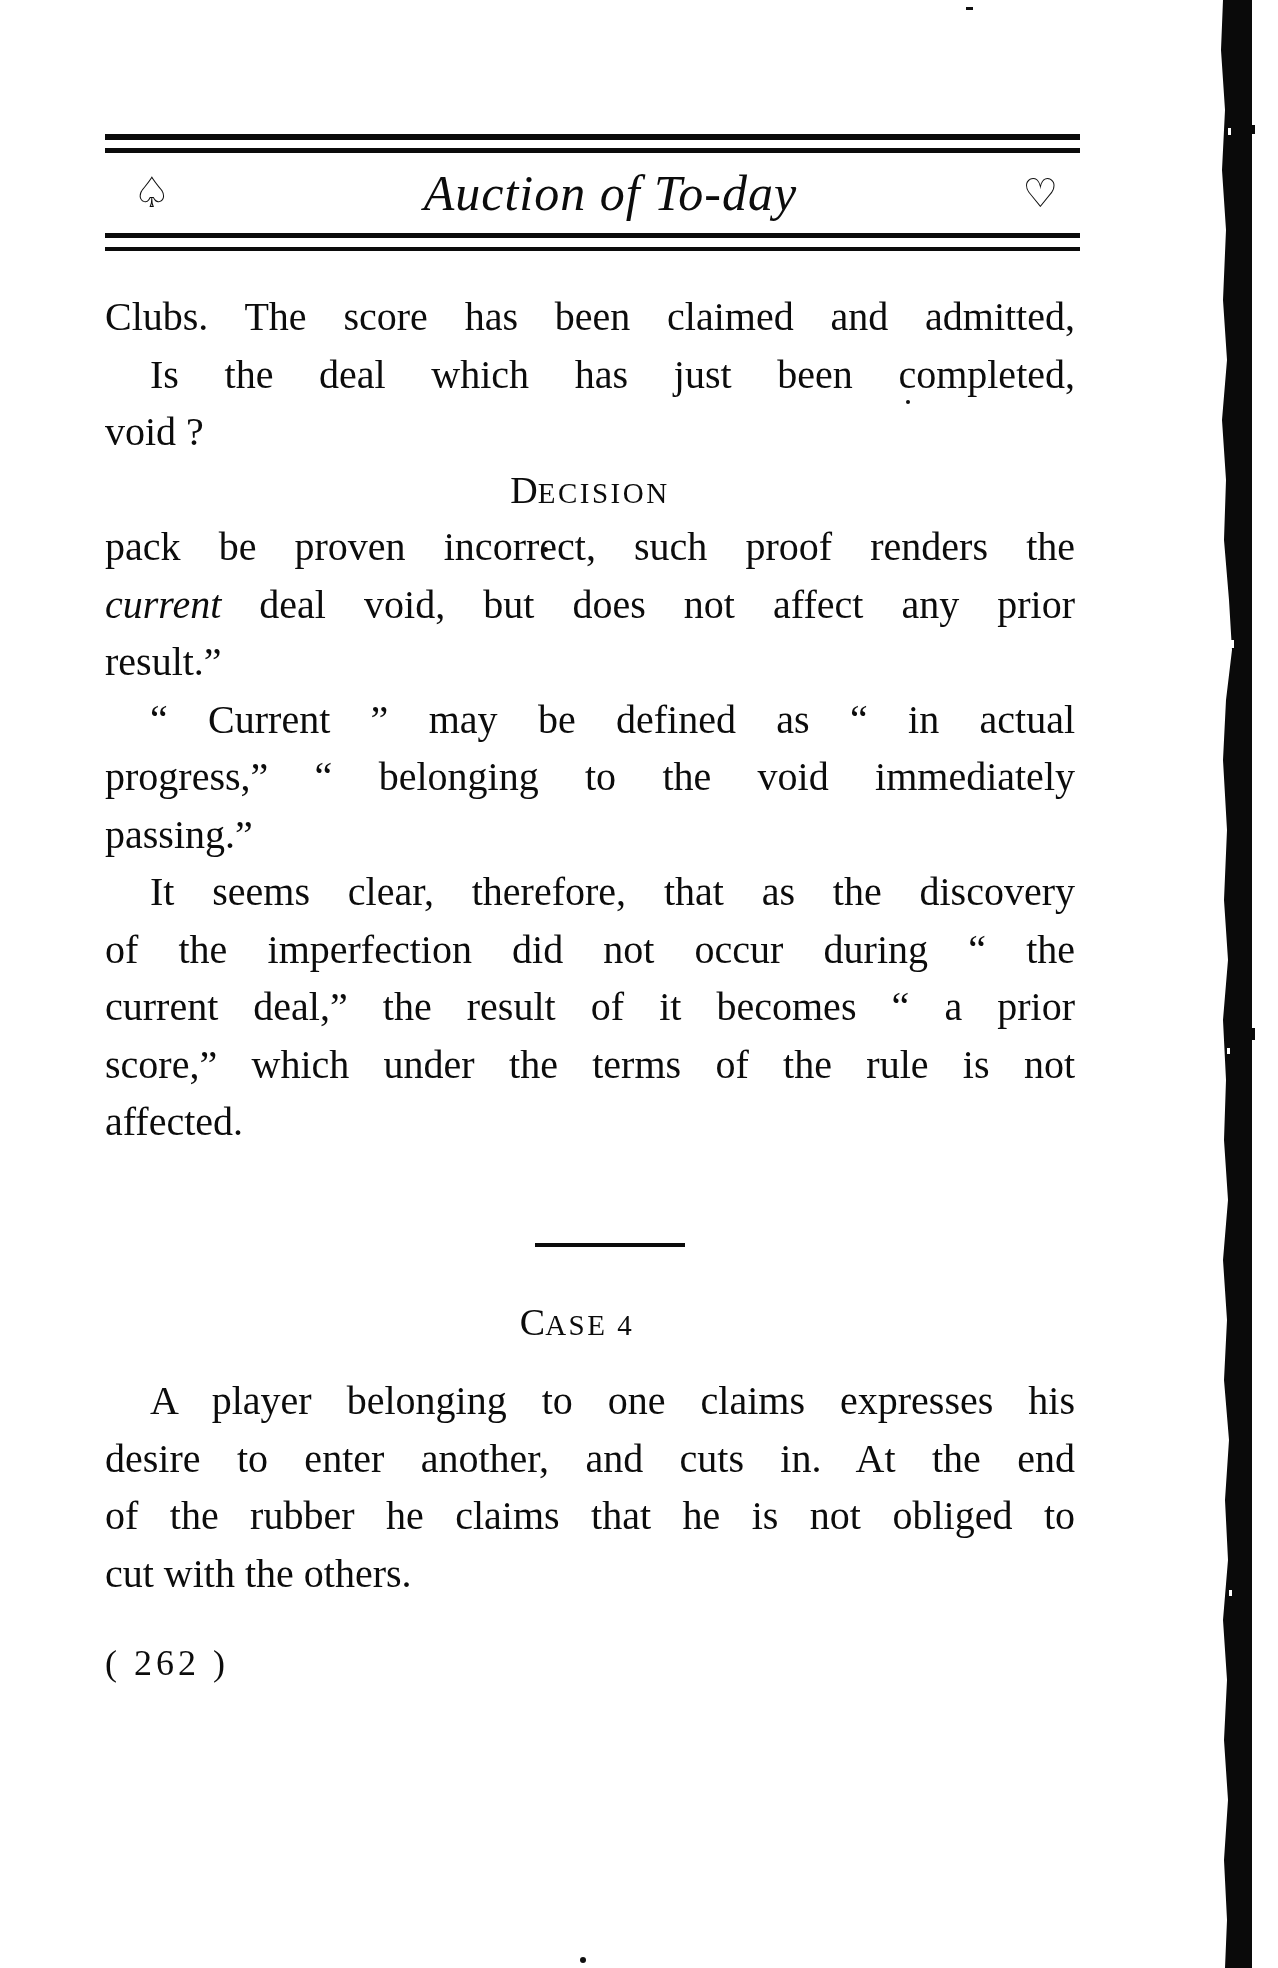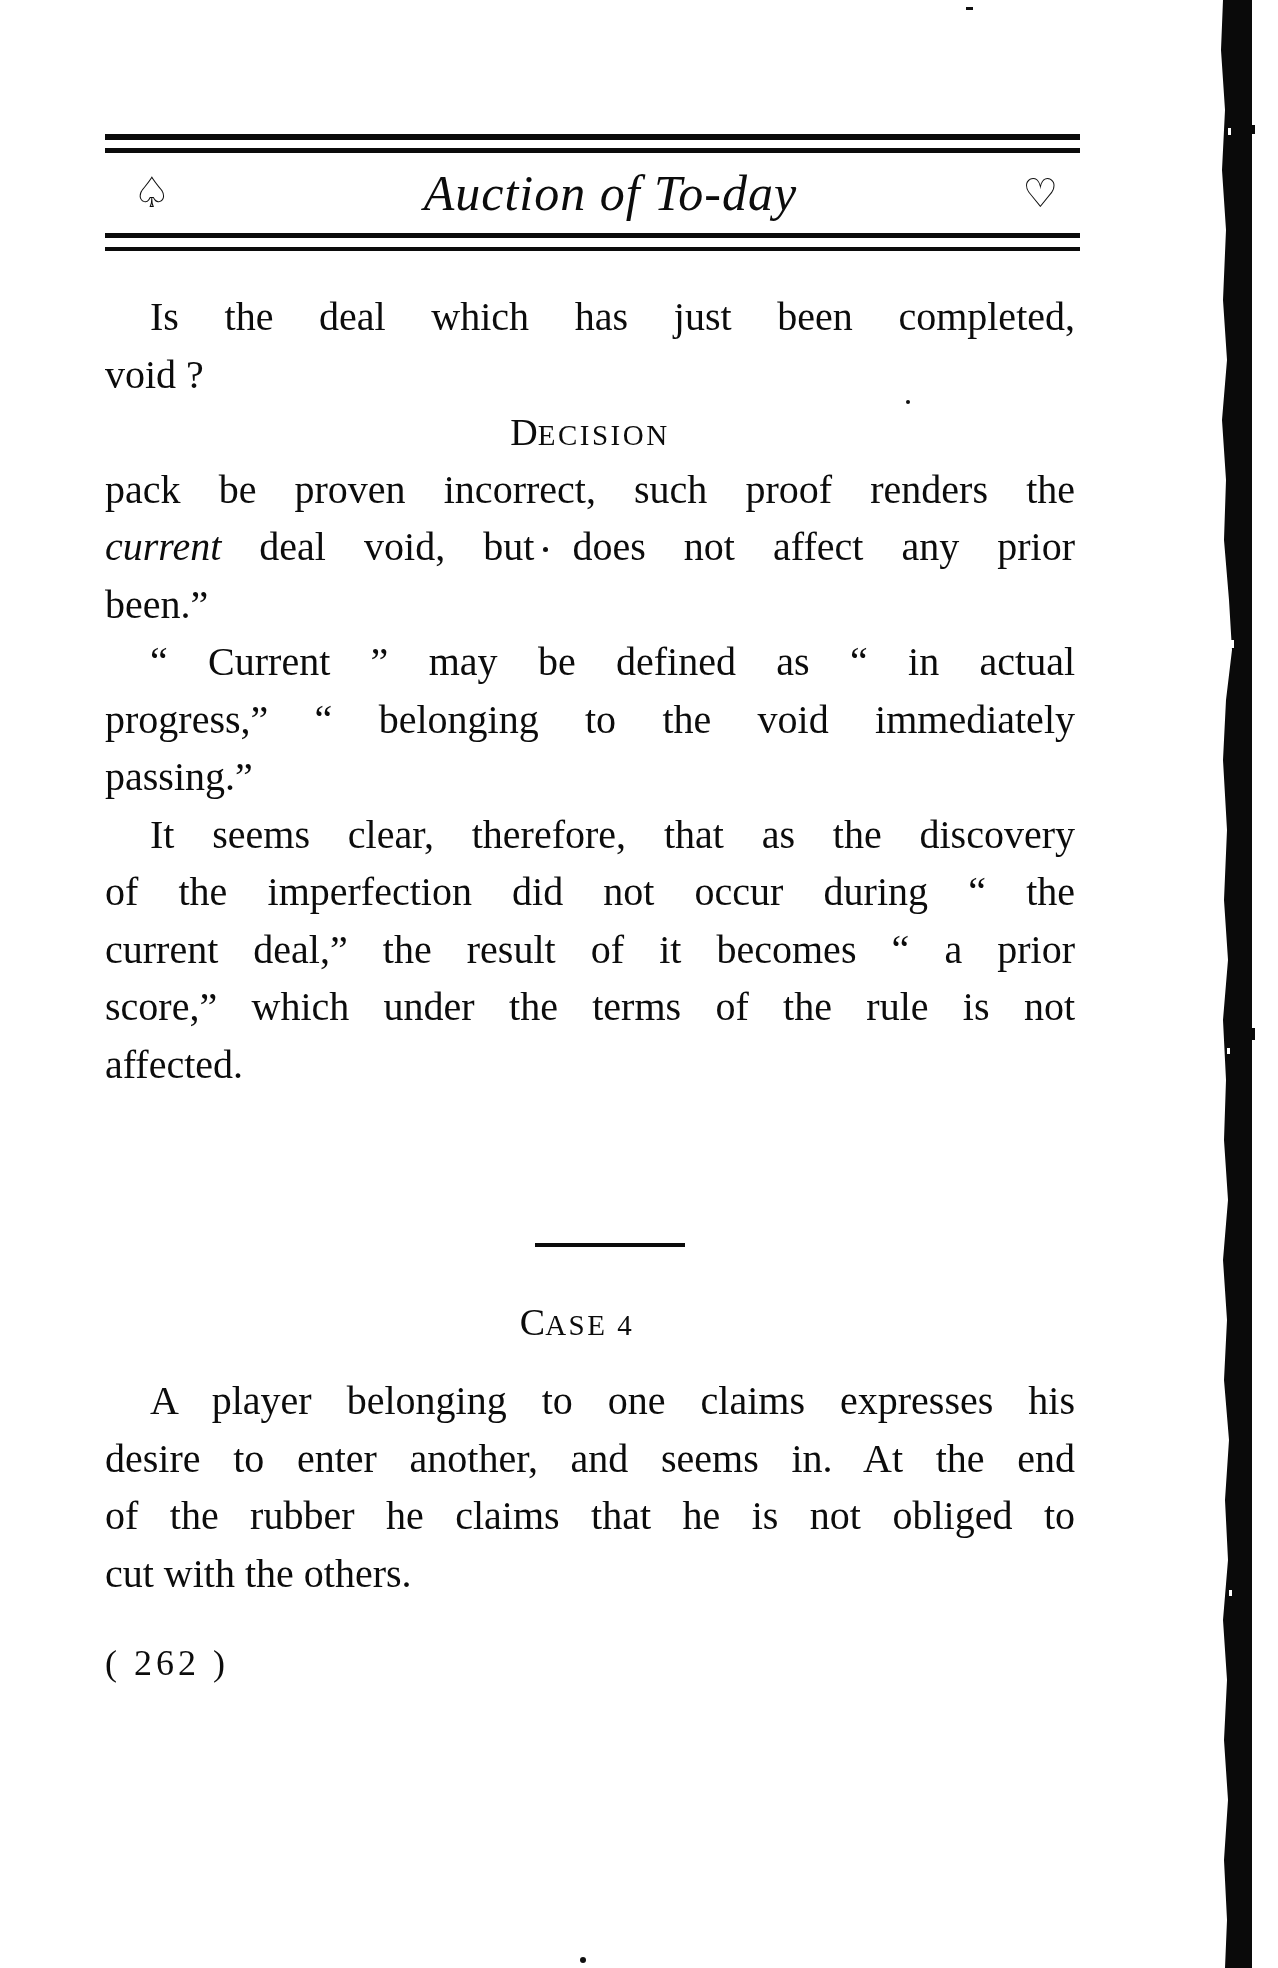--- a/index.html
+++ b/index.html
@@ -69,47 +69,48 @@
     <div class="title-row">
       <span class="suit">♤</span>
       <h1 class="title">Auction of To-day</h1>
       <span class="suit heart">♡</span>
     </div>
     <div class="rule r3"></div>
     <div class="rule r4"></div>
   </header>
 
   <main class="textcol part1">
+    <div class="ln j">Clubs. The score has been claimed and admitted,</div>
     <div class="ln j ind">Is the deal which has just been completed,</div>
     <div class="ln">void ?</div>
 
     <div class="heading-ln"><span class="sc-initial">D</span><span class="sc-rest">ECISION</span></div>
 
     <div class="ln j">pack be proven incorrect, such proof renders the</div>
     <div class="ln j"><span class="it">current</span><span> deal void, but does not affect any prior</span></div>
-    <div class="ln">been.”</div>
+    <div class="ln">result.”</div>
 
     <div class="ln j ind">“ Current ” may be defined as “ in actual</div>
     <div class="ln j">progress,” “ belonging to the void immediately</div>
     <div class="ln">passing.”</div>
 
     <div class="ln j ind">It seems clear, therefore, that as the discovery</div>
     <div class="ln j">of the imperfection did not occur during “ the</div>
     <div class="ln j">current deal,” the result of it becomes “ a prior</div>
     <div class="ln j">score,” which under the terms of the rule is not</div>
     <div class="ln">affected.</div>
   </main>
 
   <div class="divider"></div>
 
   <div class="case-heading"><span class="sc-initial">C</span><span class="sc-rest">ASE 4</span></div>
 
   <section class="textcol part2">
     <div class="ln j ind">A player belonging to one claims expresses his</div>
-    <div class="ln j">desire to enter another, and seems in.  At the end</div>
+    <div class="ln j">desire to enter another, and cuts in.  At the end</div>
     <div class="ln j">of the rubber he claims that he is not obliged to</div>
     <div class="ln">cut with the others.</div>
   </section>
 
   <div class="folio">( 262 )</div>
 
   <svg class="gutter" width="64" height="1968" viewBox="0 0 64 1968" xmlns="http://www.w3.org/2000/svg">
     <path fill="#0a0a0a" d="M9,0 L38,0 L38,1968 L11,1968
       L13,1920 L10,1860 L14,1800 L10,1740 L13,1680 L9,1620 L14,1560 L11,1500
       L15,1440 L10,1380 L13,1320 L9,1260 L14,1200 L10,1140 L12,1080 L9,1020

